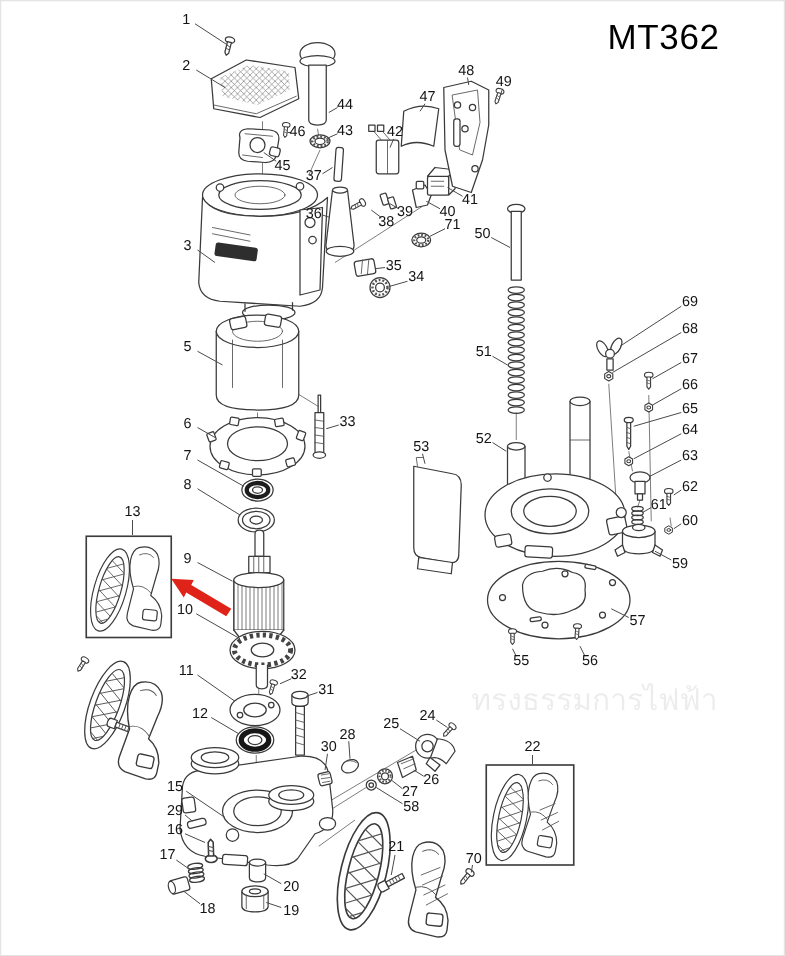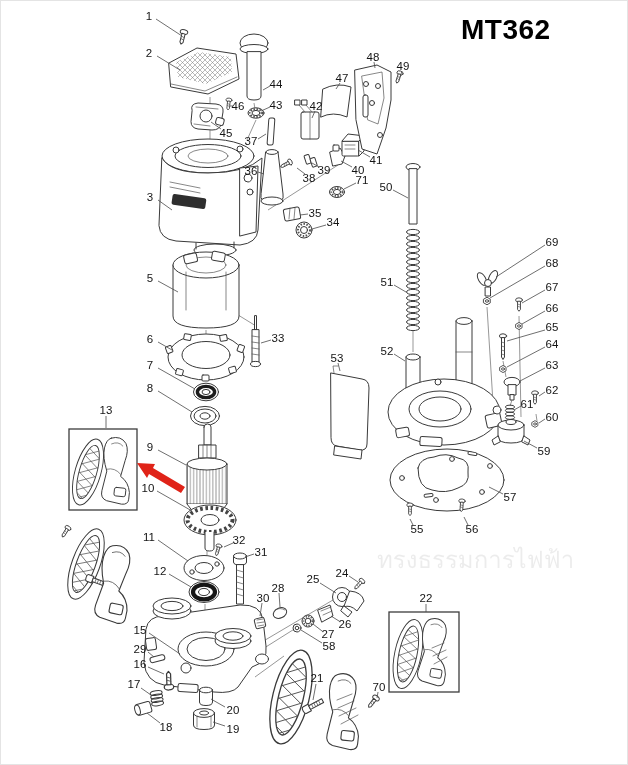--- a/index.html
+++ b/index.html
@@ -1,19 +1,19 @@
 <!DOCTYPE html>
 <html><head>
 <meta charset="utf-8">
 <style>
   html,body{margin:0;padding:0;background:#fff}
   body{width:628px;height:765px;position:relative;overflow:hidden;
        font-family:"Liberation Sans",sans-serif}
   .frame{position:absolute;inset:0;border:1px solid #e4e4e4;pointer-events:none}
-  #title{position:absolute;left:461px;top:14px;font-size:28px;font-weight:bold;
+  #title{position:absolute;left:486px;top:14px;font-size:28px;font-weight:normal;
          letter-spacing:.5px;color:#000}
   #wm{position:absolute;left:377px;top:540px;font-size:24px;color:#000;
       opacity:.07;white-space:nowrap}
   svg{position:absolute;left:0;top:0}
   svg text{font-size:11.5px;fill:#141414}
   .d{fill:#fff;stroke:#3a3a3a;stroke-width:1;stroke-linejoin:round;stroke-linecap:round}
   .ln{fill:none;stroke:#555;stroke-width:.7;stroke-linecap:round}
   .sp{fill:none;stroke:#3a3a3a;stroke-width:1}
   .box{fill:none;stroke:#3c3c3c;stroke-width:1.3}
   .axis{stroke:#6a6a6a;stroke-width:.7}

